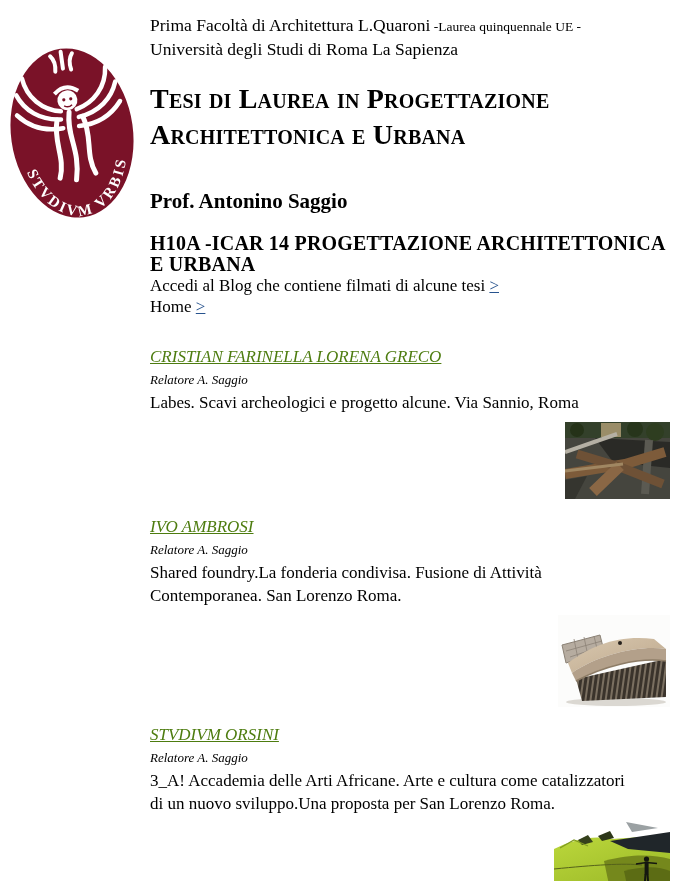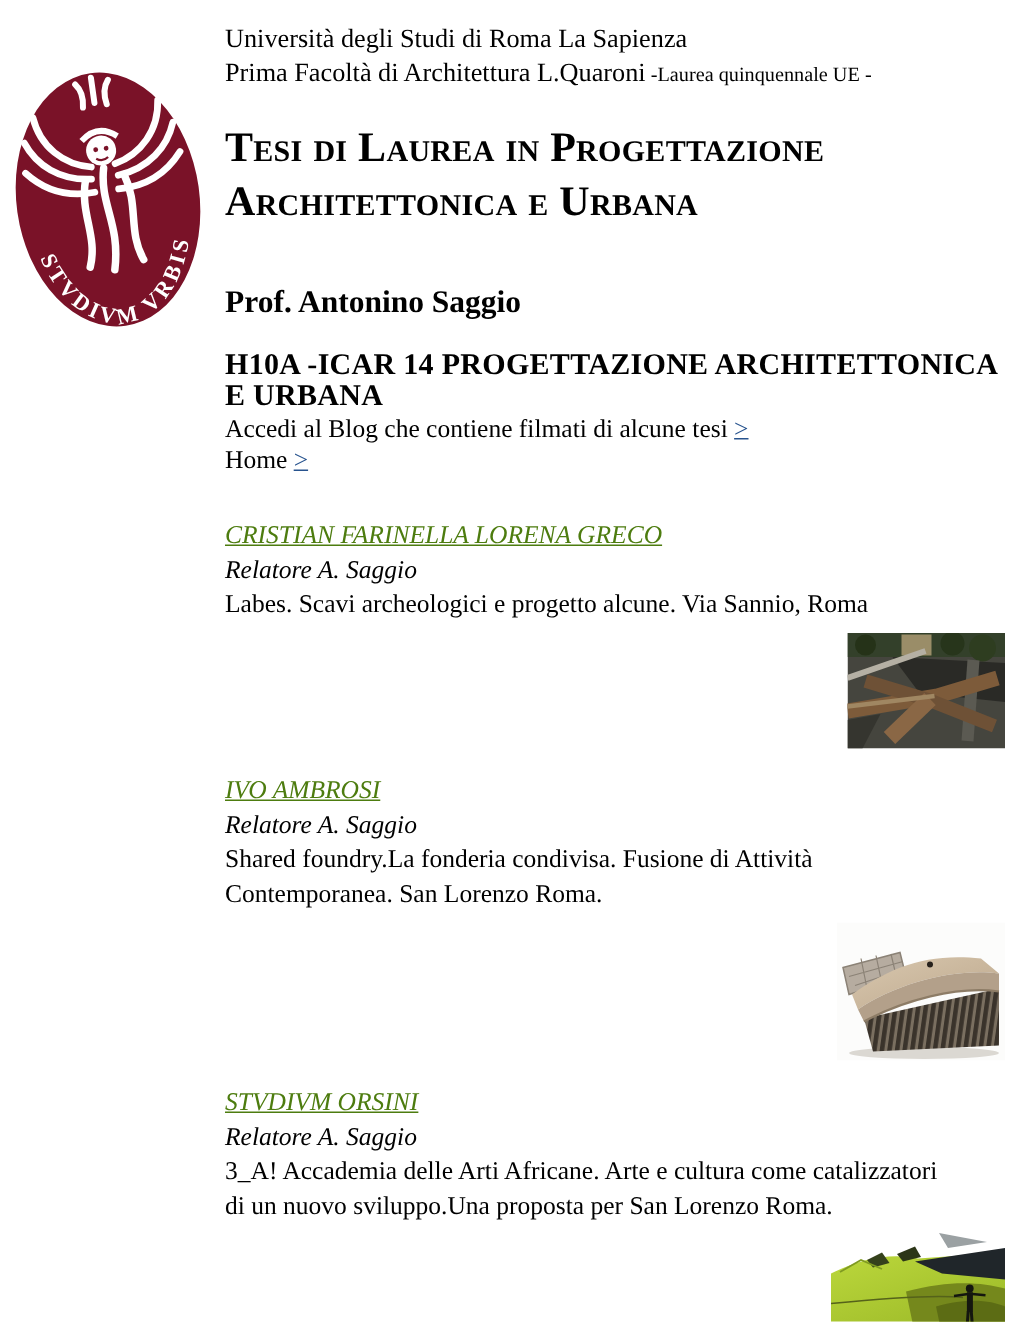--- a/index.html
+++ b/index.html
@@ -20,21 +20,21 @@
   .course{font-size:20px;font-weight:bold;margin:20px 0 0 0;line-height:21px;letter-spacing:0.2px;}
   .navline{font-size:17px;line-height:21px;}
   a.lnk{color:#27538e;text-decoration:underline;cursor:pointer;}
   .entries{margin-top:28px;}
   .entry{margin-top:16px;}
   .entry:first-child{margin-top:0;}
   .entry-title{
     display:inline-block;font-size:17px;font-style:italic;line-height:23px;
     color:#4d7c0f;text-decoration:underline;cursor:pointer;
   }
-  .relatore{font-size:17px;font-style:italic;line-height:23px;}
+  .relatore{font-size:13px;font-style:italic;line-height:23px;}
   .desc{font-size:17px;line-height:23px;max-width:485px;}
   .thumb-row{text-align:right;margin:8px 2px 0 0;}
   .thumb-row svg{display:inline-block;vertical-align:top;}
   .thumb{cursor:pointer;}
 </style>
 </head>
 <body>
 
 <div class="logo-wrap">
   <svg width="132" height="182" viewBox="0 0 132 182">
@@ -72,22 +72,22 @@
         <path id="sealArc" d="M 12 98 A 54 80 0 0 0 120 98"></path>
       </defs>
       <text font-family="Liberation Serif, DejaVu Serif, serif" font-size="15" font-weight="bold" fill="#ffffff" letter-spacing="2.5">
         <textPath href="#sealArc" startOffset="50%" text-anchor="middle">STVDIVM VRBIS</textPath>
       </text>
     </g>
   </svg>
 </div>
 
 <div class="content">
+  <div class="hline"><span>Prima Facoltà di Architettura L.Quaroni</span><span class="small"> -Laurea quinquennale UE -</span></div>
   <div class="hline">Università degli Studi di Roma La Sapienza</div>
-  <div class="hline"><span>Prima Facoltà di Architettura L.Quaroni</span><span class="small"> -Laurea quinquennale UE -</span></div>
 
   <h1 class="page-title">Tesi di Laurea in Progettazione Architettonica e Urbana</h1>
 
   <h2 class="prof">Prof. Antonino Saggio</h2>
 
   <h3 class="course">H10A -ICAR 14 PROGETTAZIONE ARCHITETTONICA E URBANA</h3>
 
   <div class="navline"><span>Accedi al Blog che contiene filmati di alcune tesi </span><a class="lnk">&gt;</a></div>
   <div class="navline"><span>Home </span><a class="lnk">&gt;</a></div>
 

